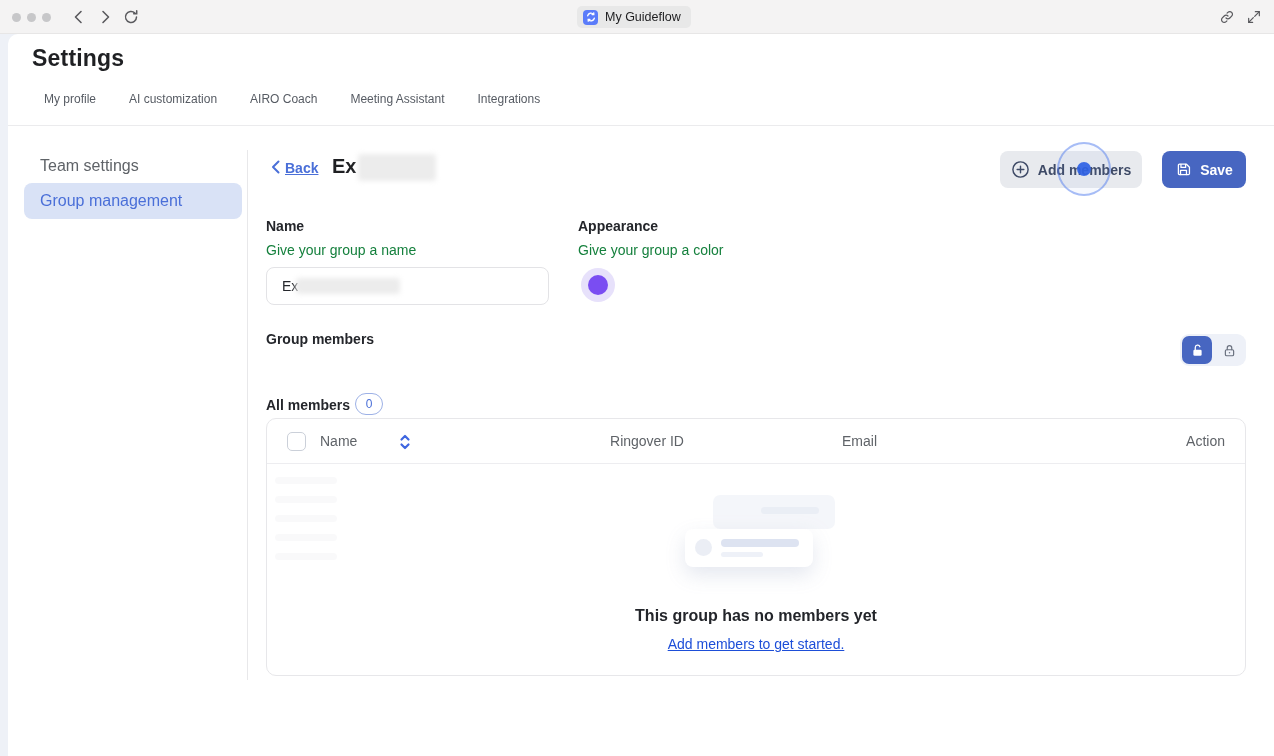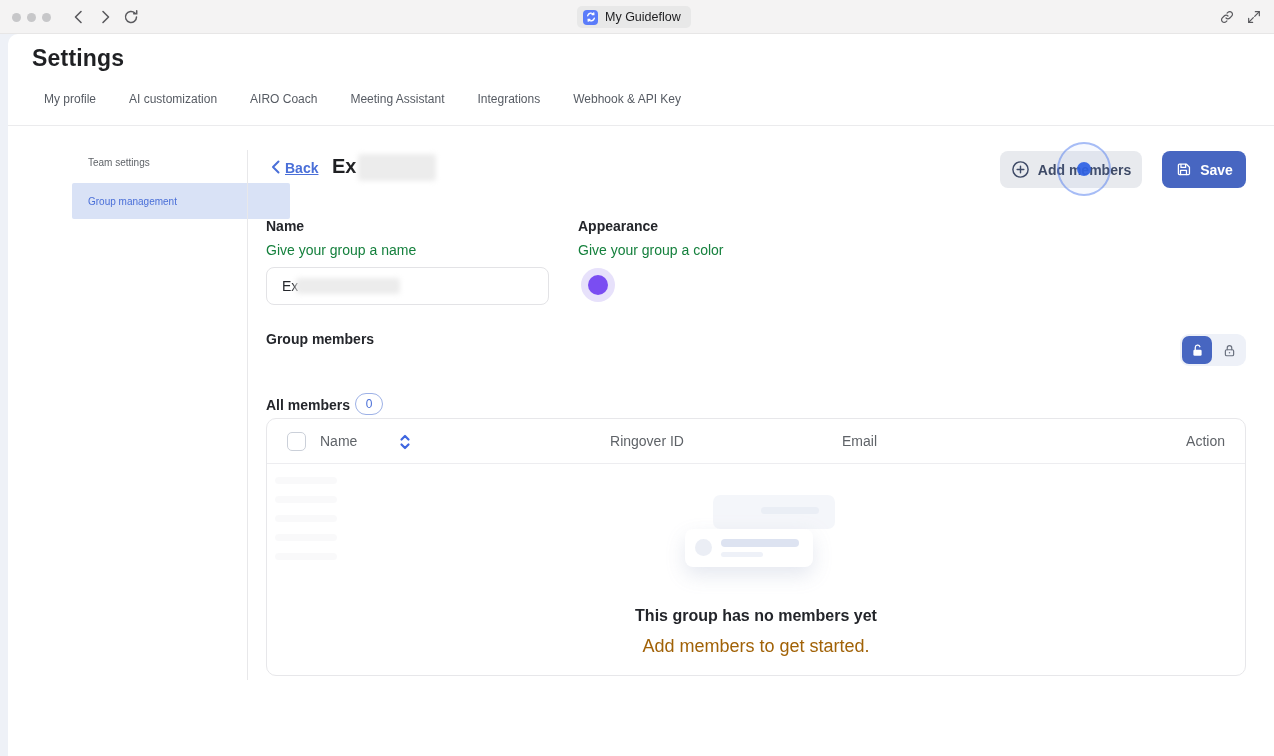--- a/index.html
+++ b/index.html
@@ -50,25 +50,25 @@
     border-bottom:1px solid #ebebed;
     display:flex; align-items:flex-start; padding-left:36px; gap:33px;
   }
   .tab {
     font-size:12px; color:#565b63; padding-bottom:14px; cursor:pointer;
     border-bottom:3px solid transparent; white-space:nowrap;
   }
   .tab.active { color:#4a73e0; font-weight:600; border-bottom-color:#4a73e0; }
 
   
-  .side-item { position:absolute; font-size:10px;margin-left:48px; }
+  .side-item { position:absolute; font-size:16px; }
   .side-static { left:32px; top:123px; color:#5f6368; }
   .side-active {
     left:16px; top:149px; width:218px; height:36px;
-    background:#d9e2f6; border-radius:2px; color:#4a6fd8;
+    background:#d9e2f6; border-radius:8px; color:#4a6fd8;
     display:flex; align-items:center; padding-left:16px; font-weight:500;
   }
   .v-divider { position:absolute; left:239px; top:116px; width:1px; height:530px; background:#e8e8ea; }
 
   
   .back-btn {
     position:absolute; left:263px; top:126px; display:flex; align-items:flex-start; gap:5px;
     color:#4a6fd8; font-size:14px; font-weight:600; cursor:pointer;text-decoration:underline;
   }
   .group-title { position:absolute; left:324px; top:121px; font-size:20px; font-weight:600; color:#1f2023; }
@@ -162,21 +162,21 @@
   .illu-back .bar { position:absolute; left:48px; top:12px; width:58px; height:7px; background:#dde3f0; border-radius:4px; }
   .illu-front {
     position:absolute; left:8px; top:42px; width:128px; height:38px; background:#ffffff; border-radius:8px;
     box-shadow:0 8px 20px rgba(145,158,190,.4);
   }
   .illu-front .avatar { position:absolute; left:10px; top:10px; width:17px; height:17px; border-radius:50%; background:#dfe4f0; }
   .illu-front .bar1 { position:absolute; left:36px; top:10px; width:78px; height:8px; background:#c7d1e9; border-radius:4px; }
   .illu-front .bar2 { position:absolute; left:36px; top:23px; width:42px; height:5px; background:#e4e9f4; border-radius:3px; }
 
   .empty-title { position:absolute; left:0; top:188px; width:100%; text-align:center; font-size:16px; font-weight:700; color:#23252a; }
-  .empty-sub   { position:absolute; left:0; top:217px; width:100%; text-align:center; font-size:18px; color:#a16207; }
+  .empty-sub   { position:absolute; left:0; top:217px; width:100%; text-align:center; font-size:14px; color:#1d4ed8;text-decoration:underline; }
 
   svg { display:block; }
 </style>
 </head>
 <body>
 
 <div class="browser-bar">
   <span class="traffic t1"></span>
   <span class="traffic t2"></span>
   <span class="traffic t3"></span>
@@ -230,21 +230,20 @@
 <div class="page-card">
 
   <h1 class="page-title">Settings</h1>
 
   <div class="tabbar">
     <div class="tab">My profile</div>
     <div class="tab">AI customization</div>
     <div class="tab">AIRO Coach</div>
     <div class="tab">Meeting Assistant</div>
     <div class="tab">Integrations</div>
-    <div class="tab">Webhook &amp; API Key</div>
   </div>
 
   <div class="side-item side-static">Team settings</div>
   <div class="side-item side-active">Group management</div>
   <div class="v-divider"></div>
 
   <div class="back-btn">
     <span>
       <svg width="9" height="14" viewBox="0 0 9 14" fill="none" stroke="#4a6fd8" stroke-width="2" stroke-linecap="round" stroke-linejoin="round">
           <path d="M7.5 1.5 2 7l5.5 5.5"></path>

